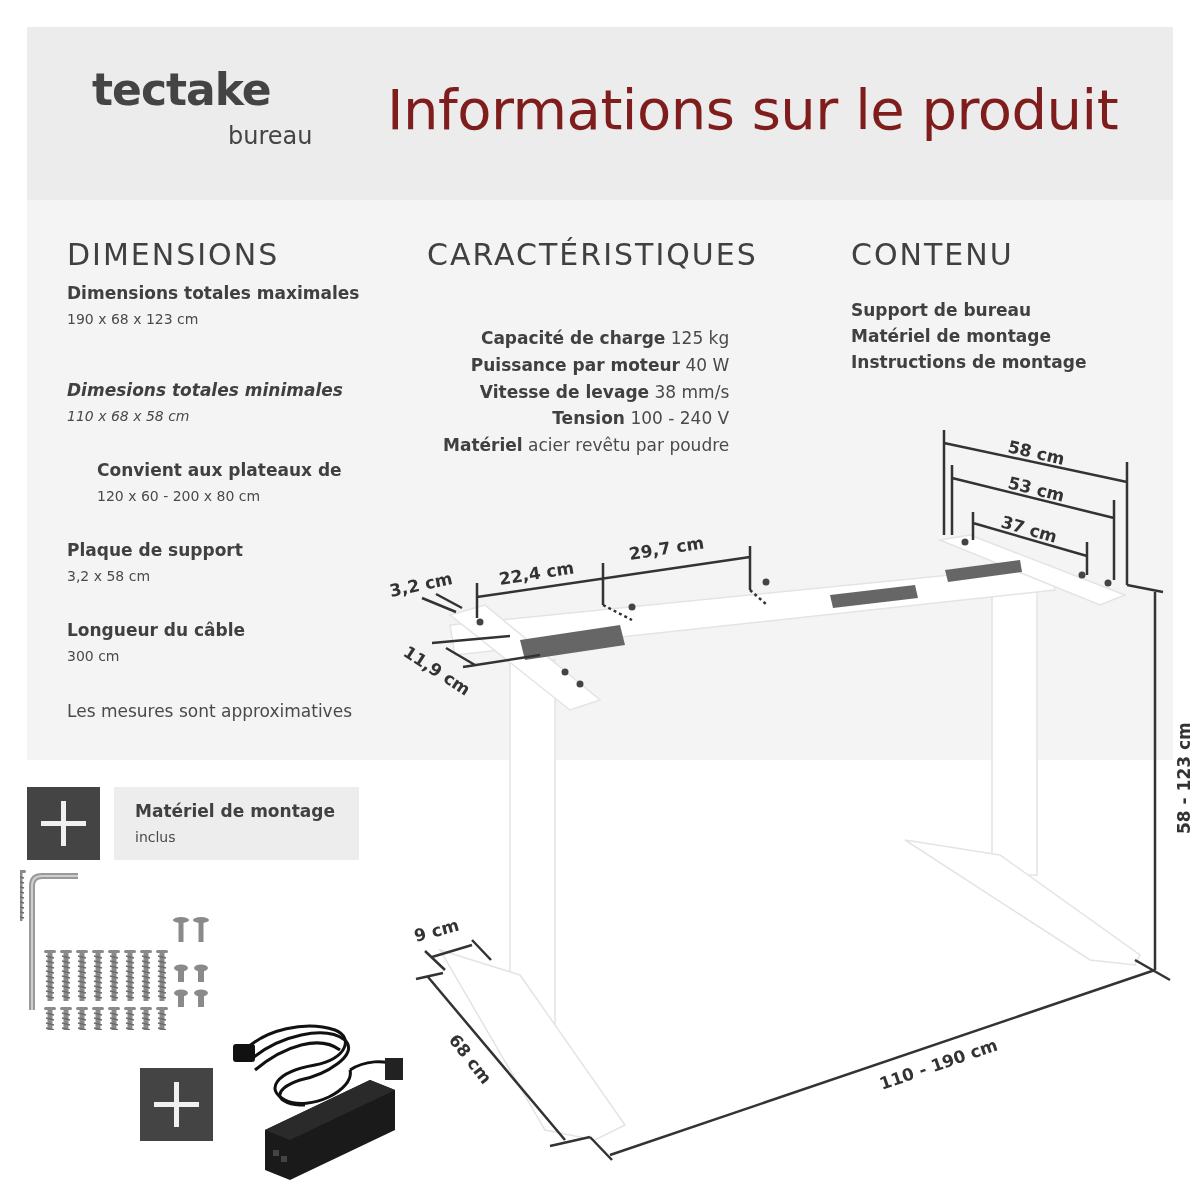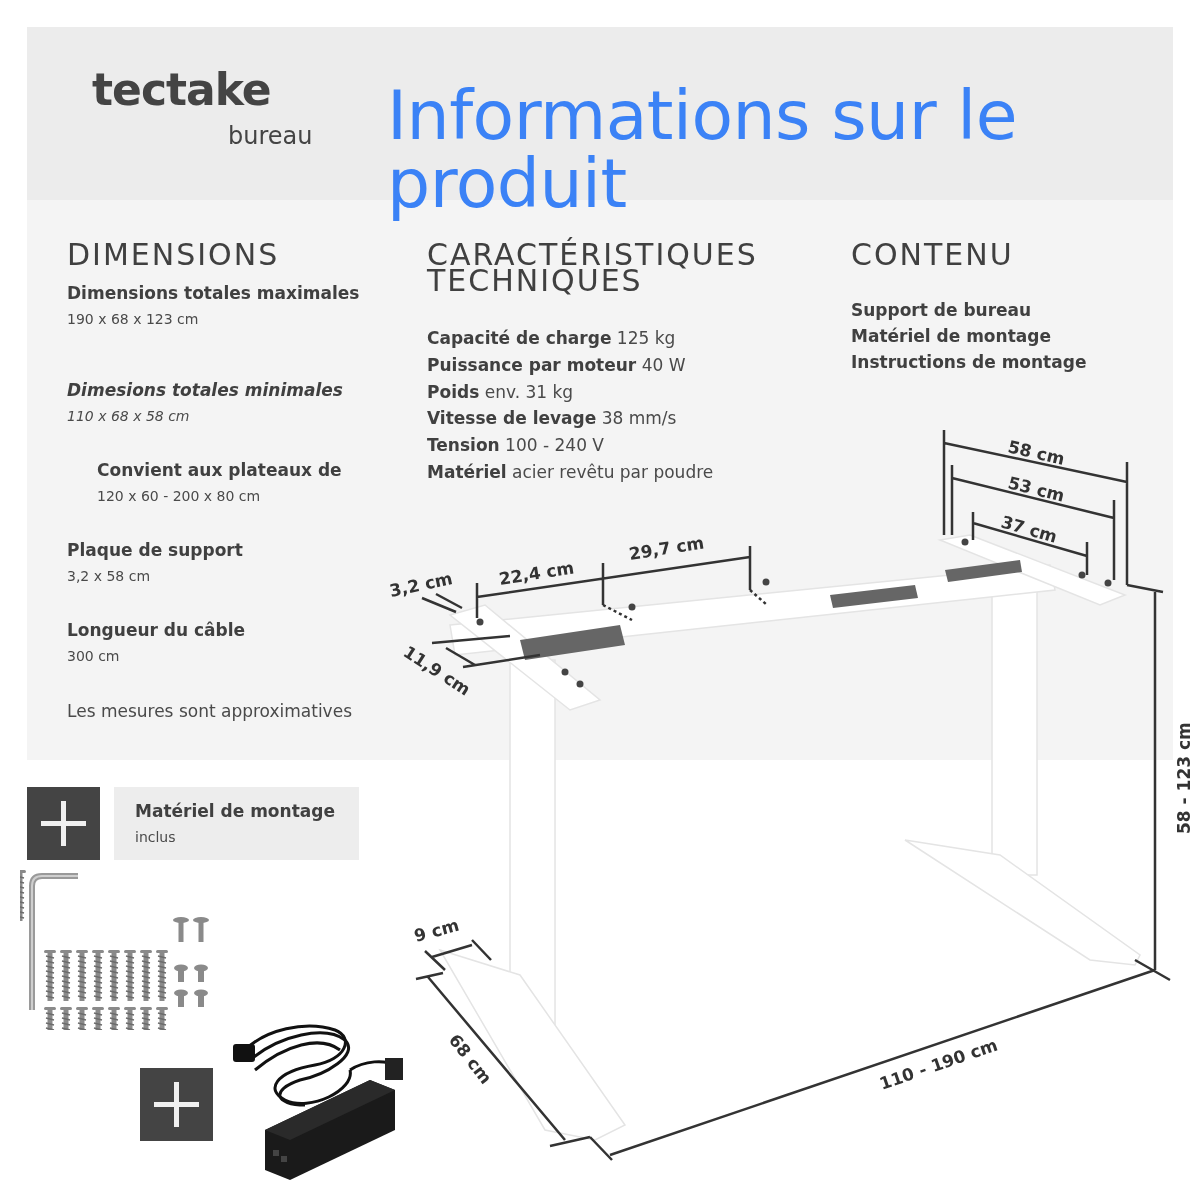--- a/index.html
+++ b/index.html
@@ -7,21 +7,21 @@
     width: 1200px; height: 1200px; position: relative; overflow: hidden;
     background: #ffffff; color: #404040;
     font-family: "DejaVu Sans", sans-serif;
   }
   .abs { position: absolute; }
   #header-panel { left: 27px; top: 27px; width: 1146px; height: 173px; background: #ececec; }
   #body-panel { left: 27px; top: 200px; width: 1146px; height: 560px; background: #f4f4f4; }
 
   .brand-name { left: 92px; top: 68px; font-size: 44px; font-weight: bold; letter-spacing: -1px; color: #444; line-height: 1; text-align: right; }
   .brand-sub { left: 228px; top: 124px; font-size: 24px; color: #444; line-height: 1; }
-  .page-title { left: 387px; top: 82px; font-size: 68px; font-weight: normal; color: #3b82f6; line-height: 1; letter-spacing: -0.5px; }
+  .page-title { left: 387px; top: 82px; font-size: 56px; font-weight: normal; color: #7f1d1d; line-height: 1; letter-spacing: -0.5px; }
 
   .section-title { font-size: 30px; letter-spacing: 2px; color: #404040; line-height: 26px; font-weight: normal; }
   .label-bold { font-weight: bold; font-size: 17px; color: #404040; line-height: 26px; }
   .value { font-size: 14px; color: #4a4a4a; line-height: 26px; }
   .spec-line { font-size: 17px; line-height: 26.8px; white-space: nowrap; }
   .spec-line b { font-weight: bold; color: #404040; }
   .spec-line span.v { color: #4a4a4a; }
 
   .dim-block { position: absolute; left: 67px; }
   .note { left: 67px; top: 698px; font-size: 17px; color: #4a4a4a; }
@@ -64,26 +64,24 @@
   <div class="value">3,2 x 58 cm</div>
 </div>
 <div class="dim-block" style="top:617px;">
   <div class="label-bold">Longueur du câble</div>
   <div class="value">300 cm</div>
 </div>
 <div class="abs note value">Les mesures sont approximatives</div>
 
 <div class="abs section-title" style="left:427px; top:242px;">
   <div>CARACTÉRISTIQUES</div>
-  <div>TECHNIQUES</div>
-</div>
-<div class="abs" style="left:427px; top:325px;">
+</div>
+<div class="abs" style="left:443px; top:325px;text-align:right;">
   <div class="spec-line"><b>Capacité de charge</b> <span class="v">125 kg</span></div>
   <div class="spec-line"><b>Puissance par moteur</b> <span class="v">40 W</span></div>
-  <div class="spec-line"><b>Poids</b> <span class="v">env. 31 kg</span></div>
   <div class="spec-line"><b>Vitesse de levage</b> <span class="v">38 mm/s</span></div>
   <div class="spec-line"><b>Tension</b> <span class="v">100 - 240 V</span></div>
   <div class="spec-line"><b>Matériel</b> <span class="v">acier revêtu par poudre</span></div>
 </div>
 
 <div class="abs section-title" style="left:851px; top:242px;">CONTENU</div>
 <div class="abs" style="left:851px; top:297px;">
   <div class="label-bold">Support de bureau</div>
   <div class="label-bold">Matériel de montage</div>
   <div class="label-bold">Instructions de montage</div>

